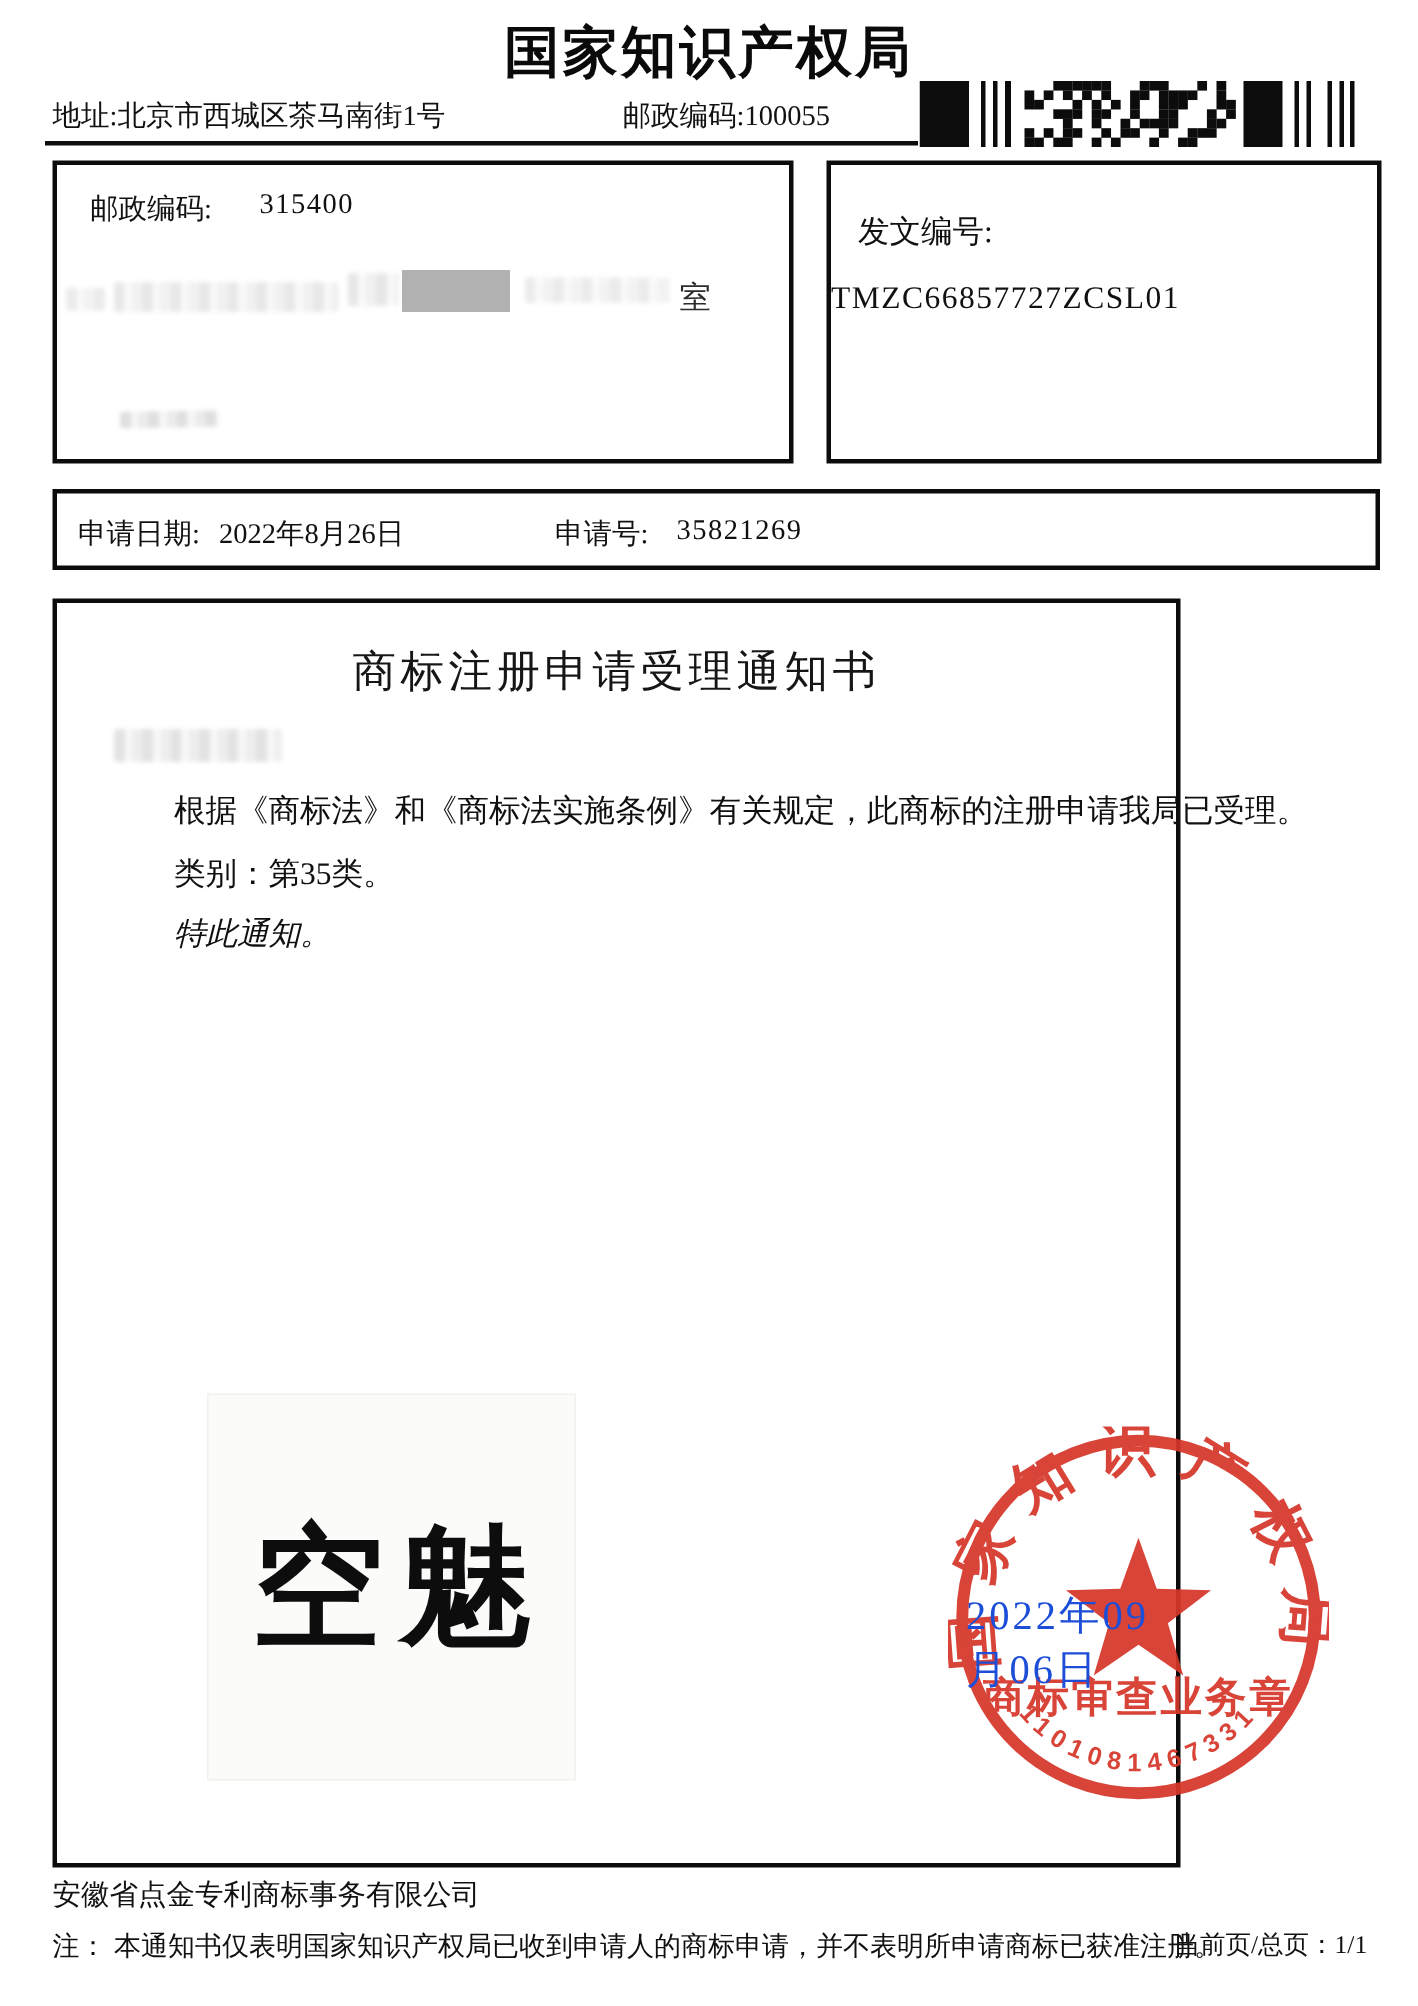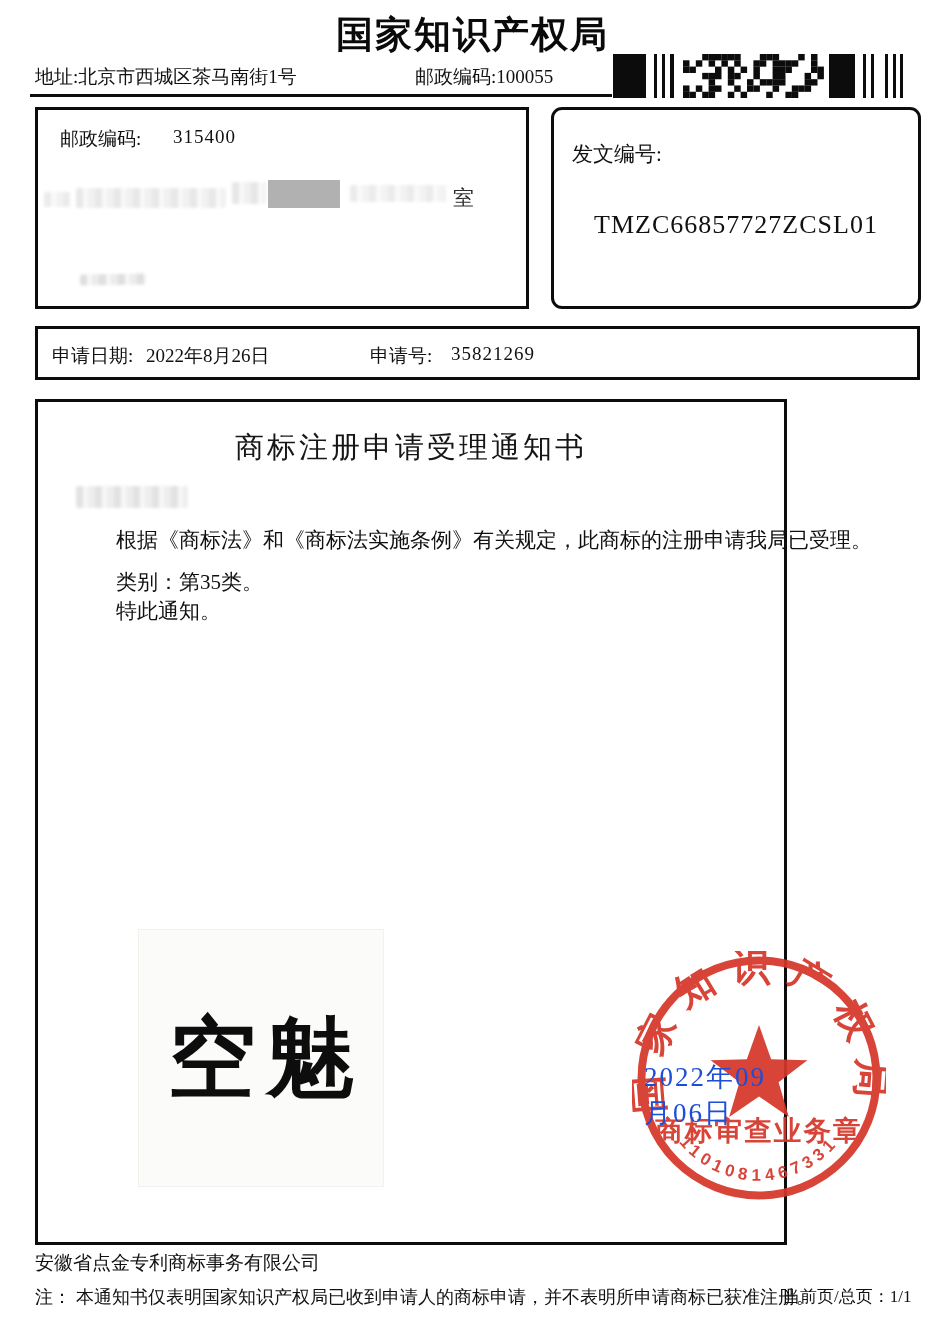--- a/index.html
+++ b/index.html
@@ -10,50 +10,50 @@
   .org-title { position:absolute; top:10px; left:0; width:100%; text-align:center;
                font-size:37px; font-weight:700; letter-spacing:2px; color:#0a0a0a; }
   .hdr-address { position:absolute; top:64px; left:35px; font-size:19px; }
   .hdr-postcode { position:absolute; top:64px; left:415px; font-size:19px; }
   .hdr-rule { position:absolute; top:94px; left:30px; width:582px; height:3px; background:#0d0d0d; }
   #barcode { position:absolute; top:54px; left:613px; width:292px; height:44px; }
 
   
   .box { position:absolute; border:3px solid #0c0c0c; background:#fff; }
   #recipient-box { top:107px; left:35px; width:494px; height:202px; }
-  #dispatch-box  { top:107px; left:551px; width:370px; height:202px;border-radius:11px; }
+  #dispatch-box  { top:107px; left:551px; width:370px; height:202px; }
   #application-bar { top:326px; left:35px; width:885px; height:54px; }
   #notice-box { top:399px; left:35px; width:752px; height:846px; }
 
   .pc-label { position:absolute; top:16px; left:22px; font-size:19px; }
   .pc-value { position:absolute; top:16px; left:135px; font-size:19px; letter-spacing:1px; }
 
   .smudge { position:absolute; background:repeating-linear-gradient(90deg,#b9b9b9 0 7px,#ececec 7px 12px,#d4d4d4 12px 19px);
             filter:blur(1.5px); border-radius:2px; }
   .redact-box { position:absolute; background:#a8a8a8; opacity:.9; }
   .room-char { position:absolute; top:74px; left:415px; font-size:21px; color:#2c2c2c; }
 
   .dispatch-label { position:absolute; top:30px; left:18px; font-size:21px; }
-  .dispatch-value { position:absolute; top:100px; left:0; width:100%; text-align:center;
-                    font-size:26px; letter-spacing:1px; }
+  .dispatch-value { position:absolute; top:76px; left:0; width:100%; 
+                    font-size:21px; letter-spacing:1px; }
 
   .bar-item { position:absolute; top:14px; font-size:19px; }
   #app-date-label { left:14px; }
   #app-date-value { left:108px; }
   #app-no-label   { left:332px; }
   #app-no-value   { left:413px; letter-spacing:1px; }
 
   
   .notice-title { position:absolute; top:26px; left:0; width:100%; text-align:center;
                   font-size:29px; letter-spacing:3px; color:#161616; }
   .recipient-smudge { top:84px; left:38px; width:112px; height:22px; opacity:.4; }
   .para { position:absolute; left:78px; font-size:21px; white-space:nowrap; color:#101010; }
   #para1 { top:124px; }
   #para2 { top:166px; }
-  #para3 { top:195px; }
+  #para3 { top:206px;font-style:italic; }
 
   .trademark-region { position:absolute; top:527px; left:100px; width:246px; height:258px;
                       background:#fbfbf9; border:1px solid #f1f1ee;
                       display:flex; align-items:center; justify-content:center; }
   .trademark-text { font-size:88px; font-weight:600; letter-spacing:10px; padding-left:10px;
                     color:#0d0d0d; font-family:"Liberation Serif","DejaVu Serif",serif; }
 
   
   #seal-svg { position:absolute; top:549px; left:594px; width:254px; height:254px; opacity:.93; }
   .seal-stroke { fill:none; stroke:#d6362a; stroke-width:7.5px; }

